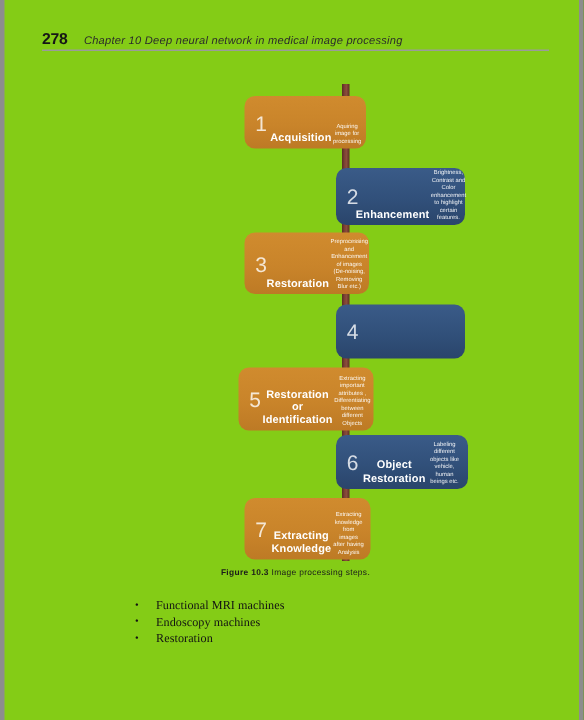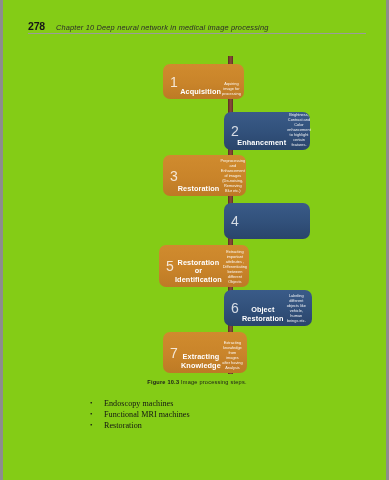--- a/index.html
+++ b/index.html
@@ -257,18 +257,18 @@
     </div>
 
   </div>
 
   <div class="figcap">
     <span class="lbl">Figure 10.3</span>
     <span>Image processing steps.</span>
   </div>
 
   <ul class="bullets">
+    <li>Functional MRI machines</li>
     <li>Endoscopy machines</li>
-    <li>Functional MRI machines</li>
     <li>Restoration</li>
   </ul>
 
 </div>
 
 </body></html>

